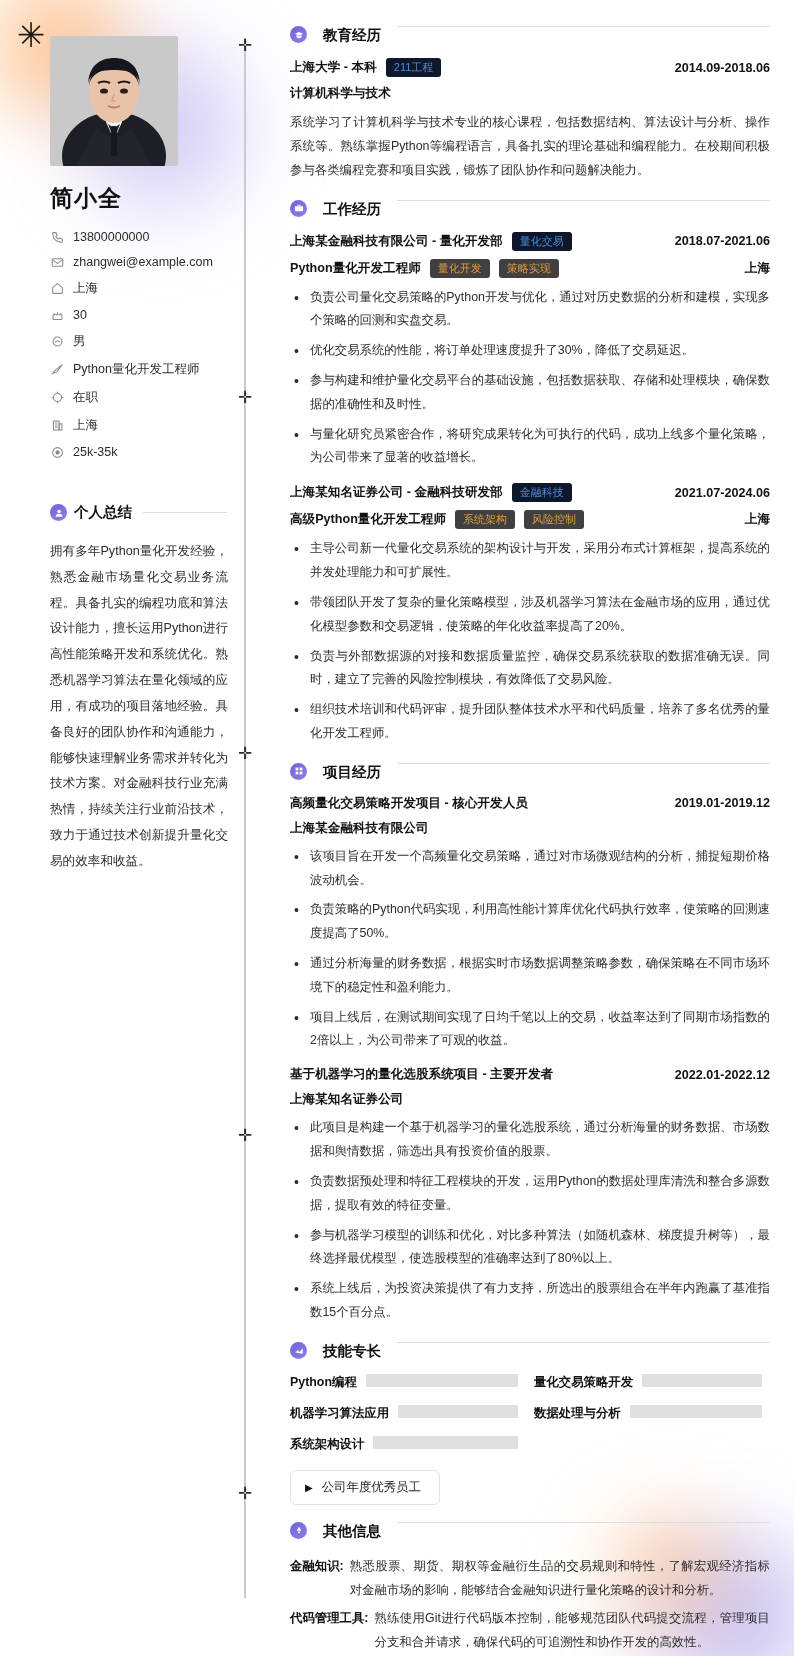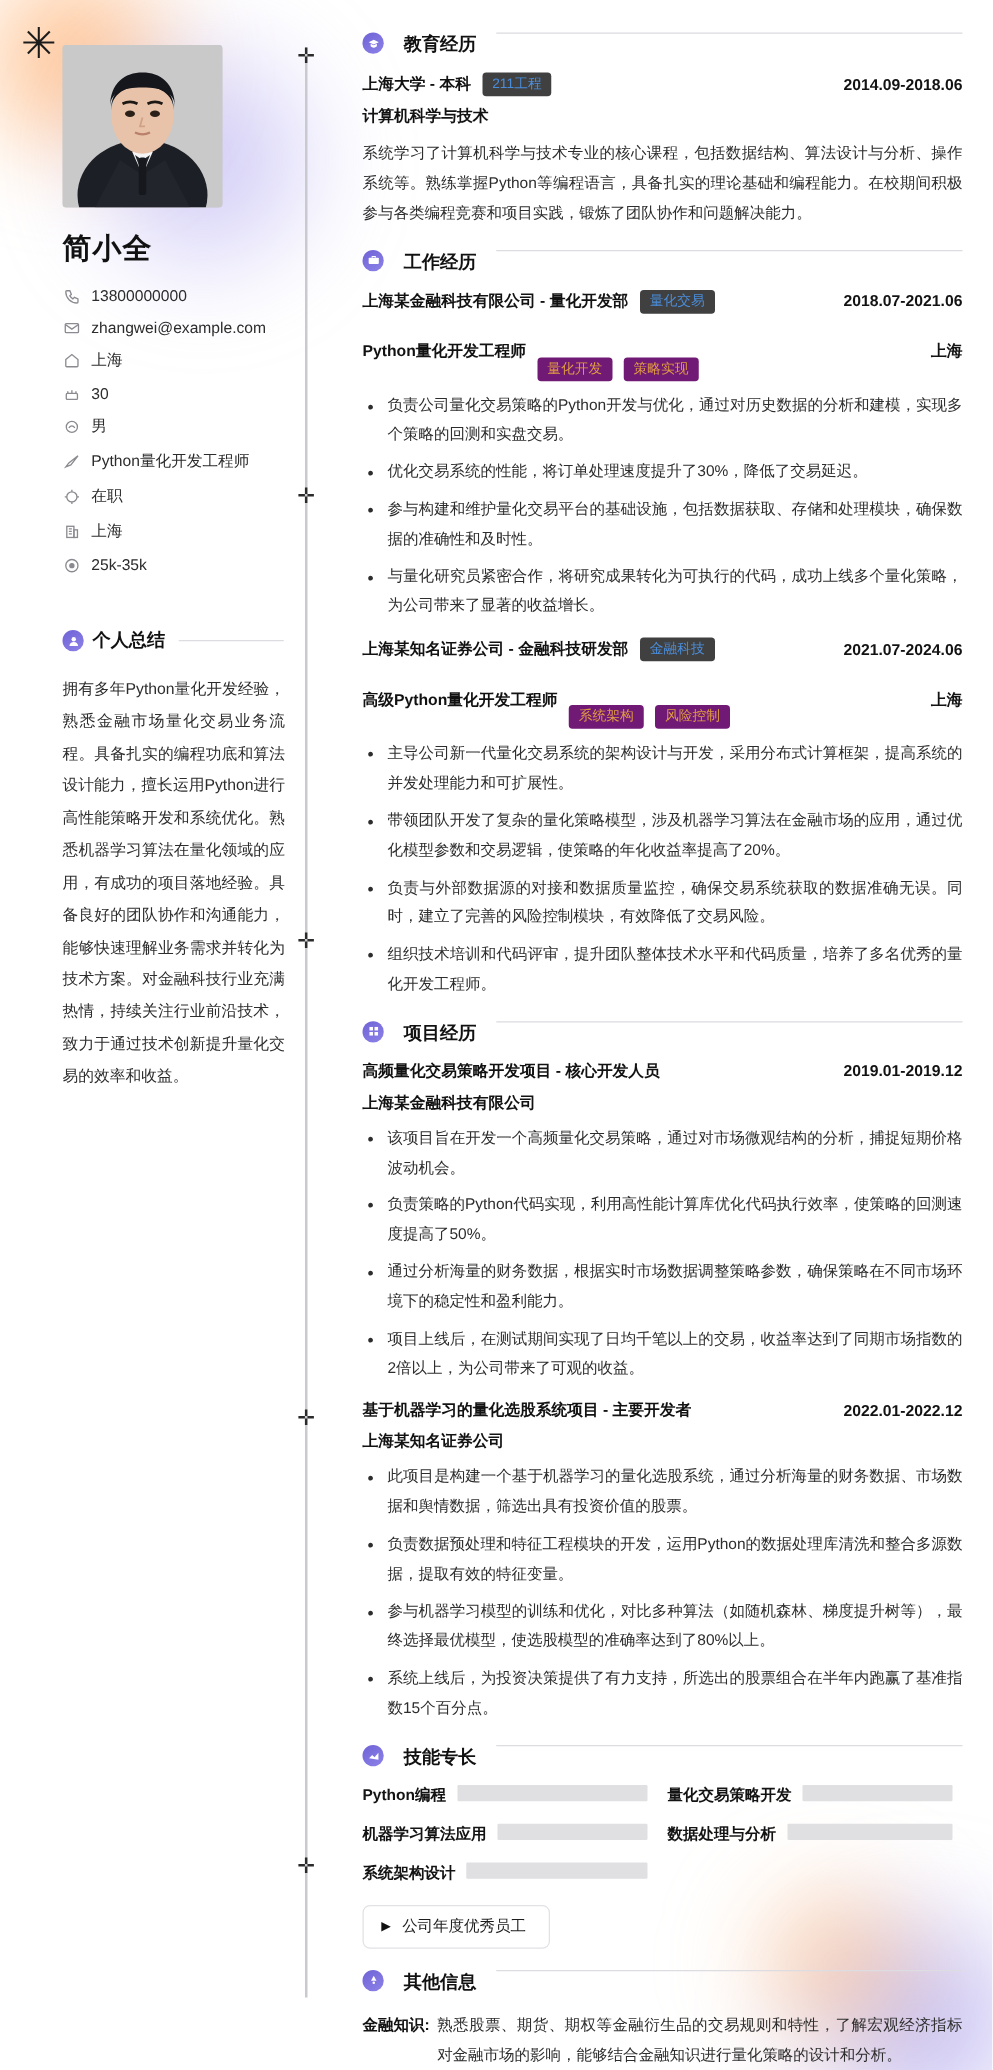--- a/index.html
+++ b/index.html
@@ -117,22 +117,22 @@
   }
   .entry-left { display: flex; align-items: center; gap: 9px; flex-wrap: wrap; }
   .entry-title { font-size: 12.6px; font-weight: bold; color: #121212; }
   .entry-right { font-size: 12.6px; font-weight: bold; color: #121212; white-space: nowrap; }
   .entry-sub { font-size: 12.6px; font-weight: bold; color: #121212; margin-bottom: 8px; }
 
   .tag {
     display: inline-block; padding: 2px 8px; border-radius: 3px;
     font-size: 11px; line-height: 15px; white-space: nowrap;
   }
-  .tag-blue { background: #404040; color: #4a8ddb; }
-  .tag-orange { background: #701a75; color: #e09a43; margin-top: 27px; }
+  .tag-blue { background: #0f172a; color: #4a8ddb; }
+  .tag-orange { background: #404040; color: #e09a43; }
 
   .desc {
     font-size: 12.4px; line-height: 1.95; color: #2d2d2d; text-align: justify;
   }
   ul.bullets { list-style: none; }
   ul.bullets li {
     position: relative; padding-left: 20px; margin-bottom: 6px;
     font-size: 12.4px; line-height: 1.92; color: #2d2d2d; text-align: justify;
   }
   ul.bullets li::before {

